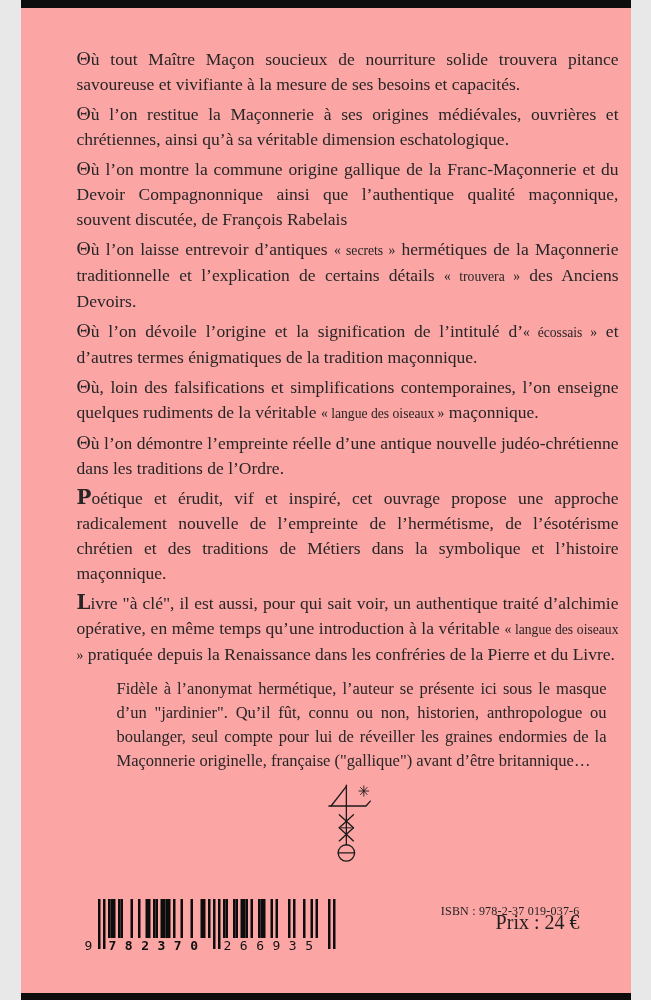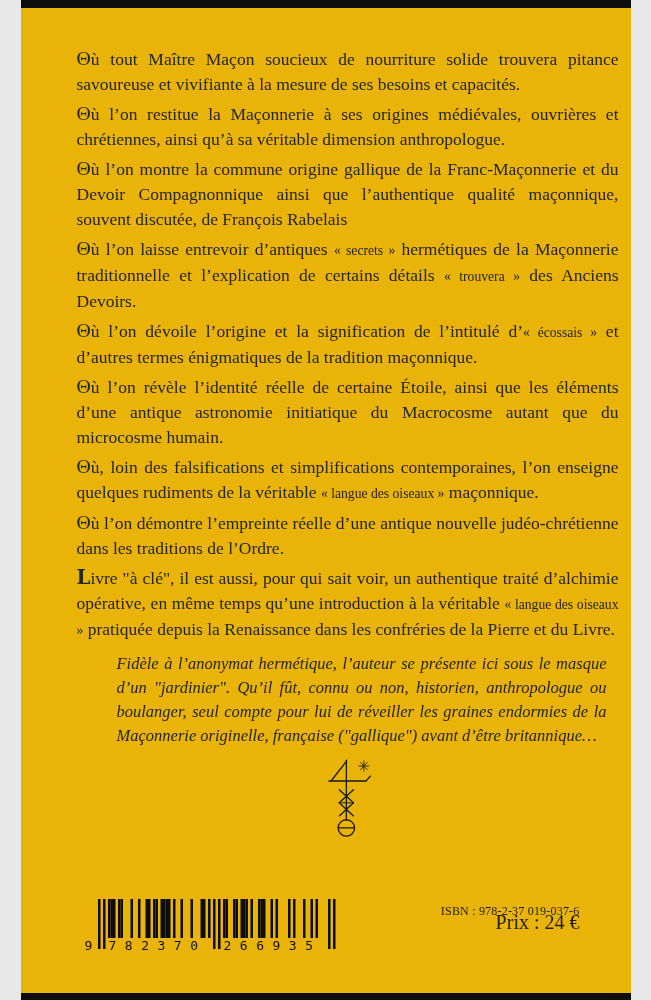--- a/index.html
+++ b/index.html
@@ -1,55 +1,54 @@
 <!DOCTYPE html>
 <html lang="fr"><head>
 <meta charset="utf-8">
 <style>
   html,body { margin:0; padding:0; background:#e8e8e8; }
   .page {
     position:relative; width:610px; height:1000px; margin:0 auto;
-    background:#eab308; overflow:hidden; color:#262626;
+    background:#fca5a5; overflow:hidden; color:#262626;
     font-family:"Liberation Serif", serif;
   }
   .edge-bar { position:absolute; left:0; width:651px; background:#0d0d0d; }
   .edge-bar.top { top:0; height:8px; }
   .edge-bar.bottom { bottom:0; height:7px; }
 
   .content {
     position:absolute; top:46px; left:56px; width:542px;
   }
   p.para {
     margin:0 0 4px 0;
     font-size:17.5px; line-height:25px;
     text-align:justify;
   }
   p.para .ini { font-size:1.13em; }
   p.para.ornate .ini { font-weight:bold; font-family:"DejaVu Serif", serif; }
   .q { font-size:0.78em; }
 
   .author-note {
     margin:9px 12px 0 40px;
-    font-style:italic;
     font-size:16.5px; line-height:24px;
     text-align:justify;
   }
 
   .logo-wrap { text-align:center; margin-top:10px; }
   .logo-wrap svg { display:inline-block; }
 
   .barcode { position:absolute; left:64px; top:899px; width:260px; height:58px; }
   .barcode .bars { position:absolute; left:13px; top:0; }
   .barcode .digit, .barcode .dgroup {
     position:absolute; top:39px;
     font-family:"DejaVu Sans Mono", monospace;
     font-size:13px; color:#111;
   }
   .barcode .digit.lead { left:0; }
-  .barcode .dgroup.g1 { left:24px;  letter-spacing:8.5px; }
+  .barcode .dgroup.g1 { left:24px;  letter-spacing:8.5px;font-weight:bold; }
   .barcode .dgroup.g2 { left:139px; letter-spacing:8.5px; }
 
   .isbn-line {
     position:absolute; top:904px; right:51px;
     font-size:12px; color:#1f1f1f; letter-spacing:0.2px;
   }
   .price-line {
     position:absolute; top:911px; right:51px;
     font-size:20px; color:#1f1f1f;
   }
@@ -64,27 +63,27 @@
 </head>
 <body>
 
 <div class="page">
 
   <div class="edge-bar top"></div>
 
   <div class="content">
     <div id="paras">
         <p class="para"><span class="ini">Θ</span><span class="rest">ù tout Maître Maçon soucieux de nourriture solide trouvera pitance savoureuse et vivifiante à la mesure de ses besoins et capacités.</span></p>
-        <p class="para"><span class="ini">Θ</span><span class="rest">ù l’on restitue la Maçonnerie à ses origines médiévales, ouvrières et chrétiennes, ainsi qu’à sa véritable dimension anthropologue.</span></p>
+        <p class="para"><span class="ini">Θ</span><span class="rest">ù l’on restitue la Maçonnerie à ses origines médiévales, ouvrières et chrétiennes, ainsi qu’à sa véritable dimension eschatologique.</span></p>
         <p class="para"><span class="ini">Θ</span><span class="rest">ù l’on montre la commune origine gallique de la Franc-Maçonnerie et du Devoir Compagnonnique ainsi que l’authentique qualité maçonnique, souvent discutée, de François Rabelais</span></p>
         <p class="para"><span class="ini">Θ</span><span class="rest">ù l’on laisse entrevoir d’antiques <span class="q">« secrets »</span> hermétiques de la Maçonnerie traditionnelle et l’explication de certains détails <span class="q">« trouvera »</span> des Anciens Devoirs.</span></p>
         <p class="para"><span class="ini">Θ</span><span class="rest">ù l’on dévoile l’origine et la signification de l’intitulé d’<span class="q">« écossais »</span> et d’autres termes énigmatiques de la tradition maçonnique.</span></p>
-        <p class="para"><span class="ini">Θ</span><span class="rest">ù l’on révèle l’identité réelle de certaine Étoile, ainsi que les éléments d’une antique astronomie initiatique du Macrocosme autant que du microcosme humain.</span></p>
         <p class="para"><span class="ini">Θ</span><span class="rest">ù, loin des falsifications et simplifications contemporaines, l’on enseigne quelques rudiments de la véritable <span class="q">« langue des oiseaux »</span> maçonnique.</span></p>
         <p class="para"><span class="ini">Θ</span><span class="rest">ù l’on démontre l’empreinte réelle d’une antique nouvelle judéo-chrétienne dans les traditions de l’Ordre.</span></p>
+        <p class="para ornate"><span class="ini">P</span><span class="rest">oétique et érudit, vif et inspiré, cet ouvrage propose une approche radicalement nouvelle de l’empreinte de l’hermétisme, de l’ésotérisme chrétien et des traditions de Métiers dans la symbolique et l’histoire maçonnique.</span></p>
         <p class="para ornate"><span class="ini">L</span><span class="rest">ivre "à clé", il est aussi, pour qui sait voir, un authentique traité d’alchimie opérative, en même temps qu’une introduction à la véritable <span class="q">« langue des oiseaux »</span> pratiquée depuis la Renaissance dans les confréries de la Pierre et du Livre.</span></p>
       </div>
 
     <div class="author-note">Fidèle à l’anonymat hermétique, l’auteur se présente ici sous le masque d’un "jardinier". Qu’il fût, connu ou non, historien, anthropologue ou boulanger, seul compte pour lui de réveiller les graines endormies de la Maçonnerie originelle, française ("gallique") avant d’être britannique…</div>
 
     <div class="logo-wrap">
       <svg width="60" height="82" viewBox="0 0 110 150" fill="none" stroke="#1a1a1a" stroke-width="2.4" stroke-linecap="round">
 
         <path d="M52 4 L52 113"></path>
 

